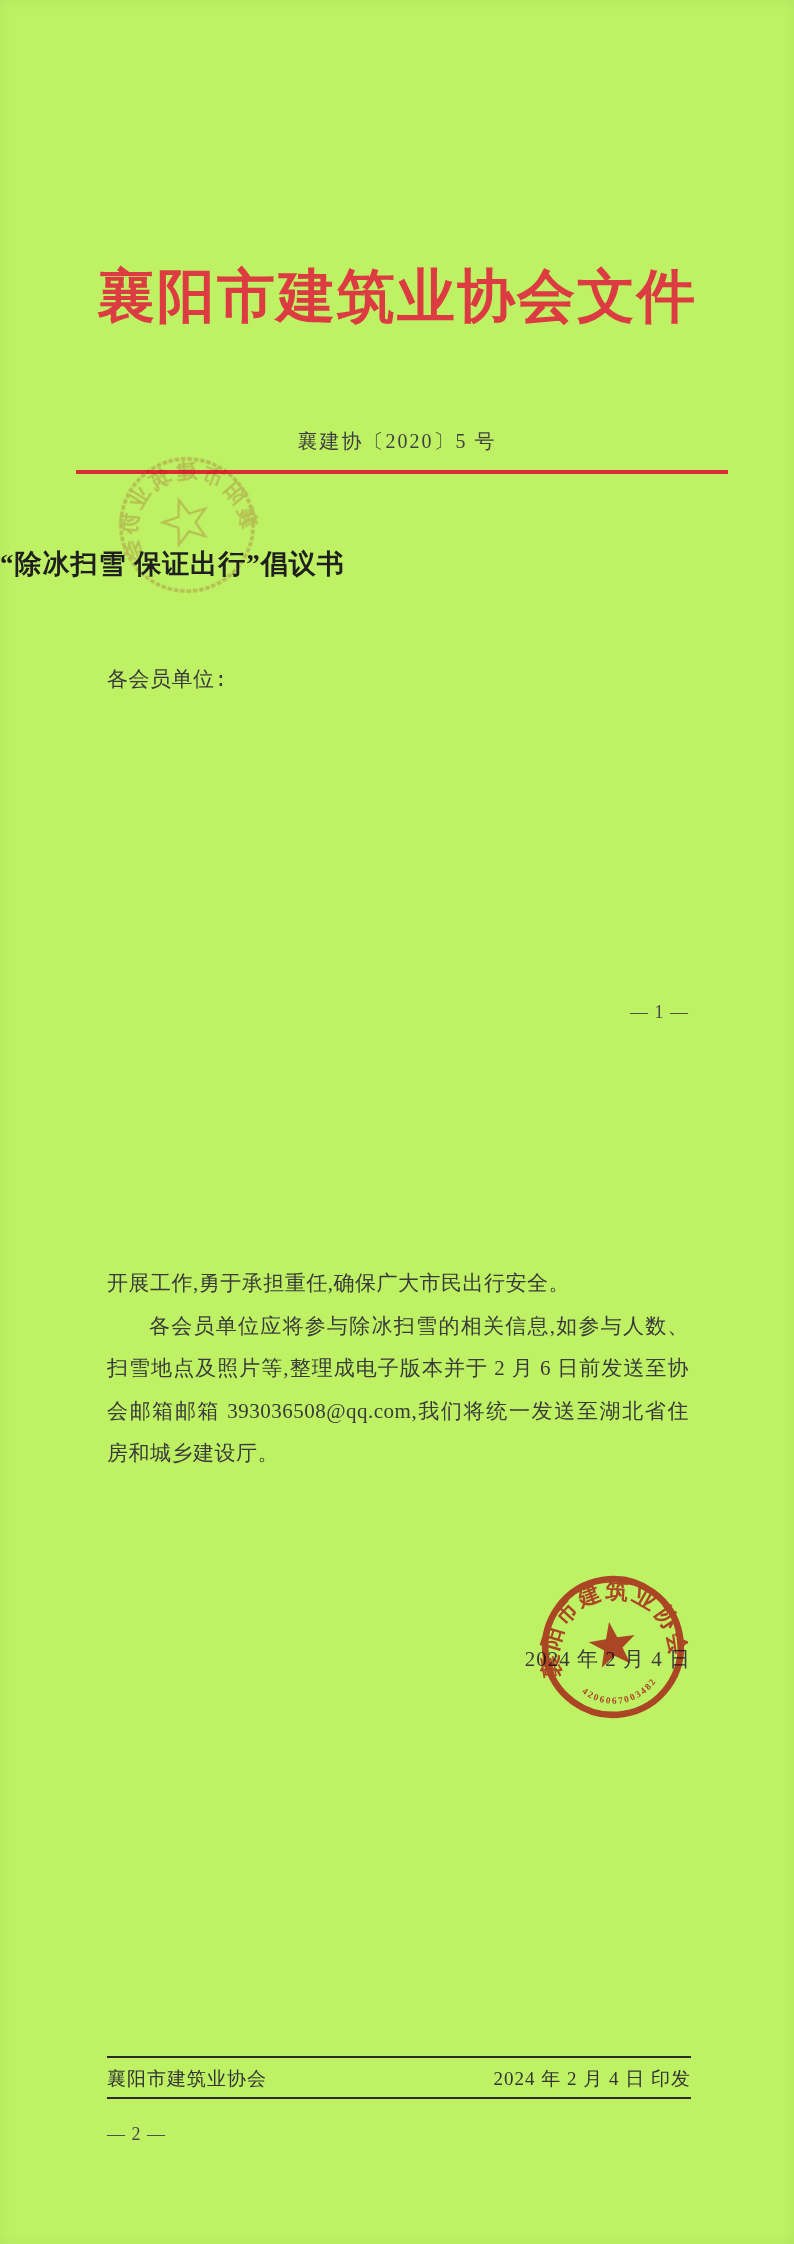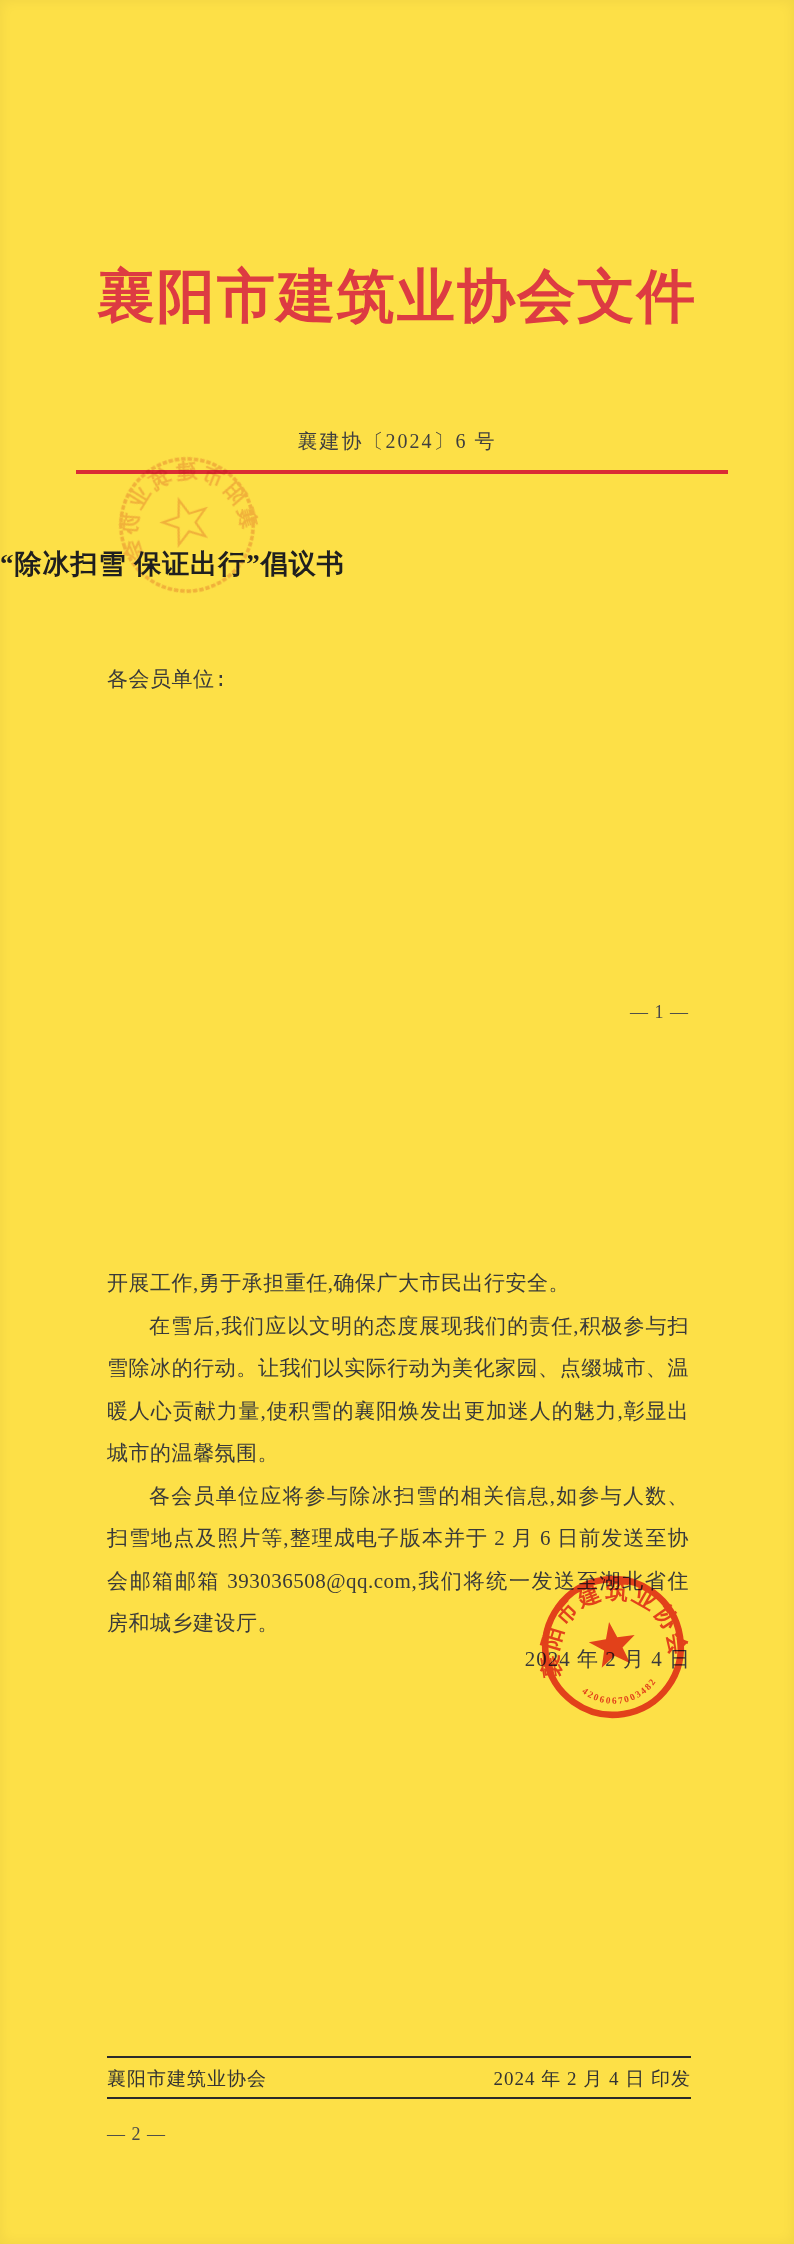--- a/index.html
+++ b/index.html
@@ -1,20 +1,20 @@
 <!DOCTYPE html>
 <html><head>
 <meta charset="utf-8">
 <style>
   html,body{margin:0;padding:0;background:#e9e9e9;}
   .sheet{
     position:relative;
     width:794px;height:2244px;
     margin:0 auto;
-    background:#fde047;
+    background:#bef264;
     box-shadow:inset 0 0 14px rgba(0,0,0,.06);
     overflow:hidden;
     font-family:"Liberation Serif","DejaVu Serif",serif;
     color:#3a3a3a;
   }
   
   .org-header{
     position:absolute;top:258px;left:0;width:794px;
     text-align:center;
     font-size:58px;font-weight:bold;
@@ -88,21 +88,21 @@
     font-size:19px;letter-spacing:1px;color:#333;
   }
 </style>
 </head>
 <body>
 
 <div class="sheet">
 
   <div class="org-header">襄阳市建筑业协会文件</div>
 
-  <div class="doc-no">襄建协〔2024〕6 号</div>
+  <div class="doc-no">襄建协〔2020〕5 号</div>
 
   <div class="red-rule"></div>
 
   <svg class="ghost-stamp" viewBox="0 0 170 170">
     <circle cx="85" cy="85" r="73" fill="none" stroke="#e2808f" stroke-width="4" stroke-dasharray="5 2"></circle>
     <polygon points="85,56 91.1,73.6 109.7,74 94.9,85.2 100.3,103 85,92.4 69.7,103 75.1,85.2 60.3,74 78.9,73.6" fill="none" stroke="#e2808f" stroke-width="2.5"></polygon>
     <path id="ghostArc" d="M 30,110 A 58,58 0 1 1 140,110" fill="none"></path>
     <text font-size="23" font-weight="bold" fill="#e2808f" letter-spacing="4">
       <textPath href="#ghostArc" startOffset="50%" text-anchor="middle">襄阳市建筑业协会</textPath>
     </text>
@@ -111,21 +111,20 @@
   <div class="doc-title">“除冰扫雪  保证出行”倡议书</div>
 
   <div class="body-block" id="body-p1">
     <p class="noindent">各会员单位:</p>
   </div>
 
   <div class="pagenum" id="pagenum-1">— 1 —</div>
 
   <div class="body-block" id="body-p2">
     <p class="noindent">开展工作,勇于承担重任,确保广大市民出行安全。</p>
-    <p>在雪后,我们应以文明的态度展现我们的责任,积极参与扫雪除冰的行动。让我们以实际行动为美化家园、点缀城市、温暖人心贡献力量,使积雪的襄阳焕发出更加迷人的魅力,彰显出城市的温馨氛围。</p>
     <p>各会员单位应将参与除冰扫雪的相关信息,如参与人数、扫雪地点及照片等,整理成电子版本并于 2 月 6 日前发送至协会邮箱邮箱 393036508@qq.com,我们将统一发送至湖北省住房和城乡建设厅。</p>
   </div>
 
   <div class="sign-date">2024 年 2 月 4 日</div>
 
   <svg class="seal" viewBox="0 0 170 170">
     <circle cx="85" cy="85" r="72" fill="none" stroke="#e23c4f" stroke-width="7"></circle>
     <polygon points="85,58 91.1,75.6 109.7,76 94.9,87.2 100.3,105 85,94.4 69.7,105 75.1,87.2 60.3,76 78.9,75.6" fill="#e23c4f"></polygon>
     <path id="sealTopArc" d="M 28,112 A 60,60 0 1 1 142,112" fill="none"></path>
     <text font-size="24" font-weight="bold" fill="#e23c4f" letter-spacing="3">

